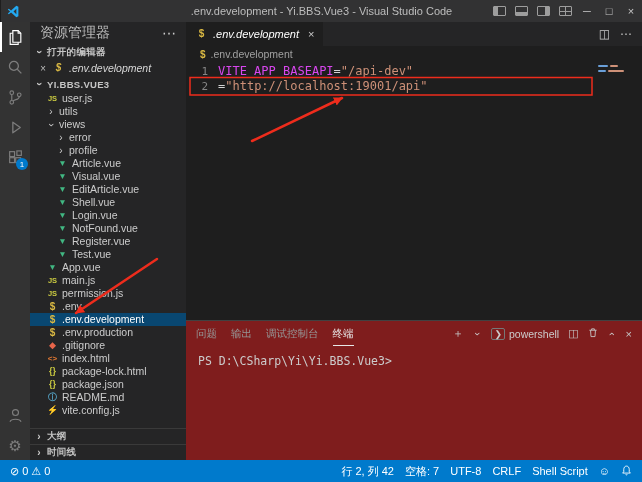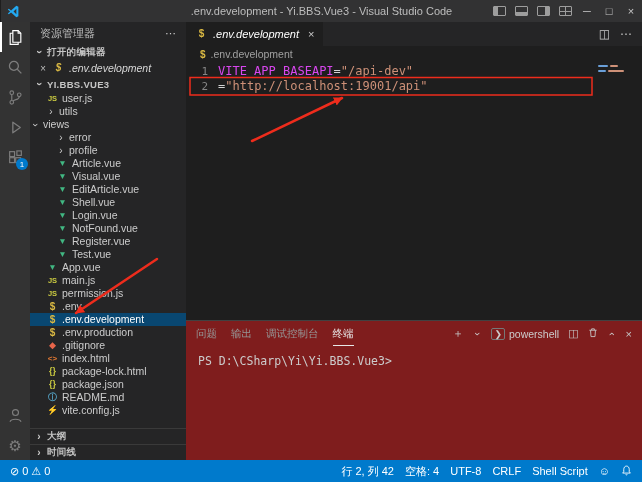--- a/index.html
+++ b/index.html
@@ -28,21 +28,21 @@
   .ab-item{height:30px;display:flex;align-items:center;justify-content:center;color:#7d7d7d;position:relative}
   .ab-item.active{color:#ffffff;box-shadow:inset 2px 0 0 #ffffff}
   .ab-bottom{margin-top:auto}
   .badge{position:absolute;right:2px;bottom:2px;background:#007acc;color:#fff;border-radius:50%;
     width:12px;height:12px;font-size:8px;display:flex;align-items:center;justify-content:center}
   .gear-glyph{font-size:15px;line-height:1}
 
   
   .sidebar{position:absolute;top:22px;left:30px;width:156px;bottom:22px;background:#252526;
     display:flex;flex-direction:column;font-size:10.5px;overflow:hidden}
-  .sb-title{height:22px;flex:0 0 22px;display:flex;align-items:center;padding:0 10px;font-size:11px;color:#bbbbbb}
+  .sb-title{height:22px;flex:0 0 22px;display:flex;align-items:center;padding:0 10px;font-size:14px;color:#bbbbbb}
   .sb-title .more{margin-left:auto;color:#cccccc}
   .section-header{height:16px;flex:0 0 16px;display:flex;align-items:center;gap:3px;
     font-size:9.5px;font-weight:bold;color:#c5c5c5;padding-left:4px;letter-spacing:.3px}
   .oe-item{height:16px;flex:0 0 16px;display:flex;align-items:center;gap:4px;padding-left:8px;font-style:italic;color:#d7d7d7}
   .oe-close{font-size:10px;color:#bbbbbb;width:10px;text-align:center}
   .twist{display:inline-block;width:10px;text-align:center;color:#cccccc;font-size:10px;
     transform-origin:50% 50%;line-height:1}
   .twist.open{transform:rotate(90deg)}
   .tree{flex:0 0 auto}
   .tree-row{height:13px;display:flex;align-items:center;gap:3px;color:#cccccc;white-space:nowrap;cursor:default}
@@ -203,21 +203,21 @@
 
   <div class="tree">
       <div class="tree-row" style="padding-left: 16px;">
         <span class="ficon icon-js">JS</span>
         <span class="tree-label">user.js</span>
       </div>
       <div class="tree-row" style="padding-left: 16px;">
         <span class="twist">›</span>
         <span class="tree-label">utils</span>
       </div>
-      <div class="tree-row" style="">
+      <div class="tree-row" style="padding-left: 16px;">
         <span class="twist open">›</span>
         <span class="tree-label">views</span>
       </div>
       <div class="tree-row" style="padding-left: 26px;">
         <span class="twist">›</span>
         <span class="tree-label">error</span>
       </div>
       <div class="tree-row" style="padding-left: 26px;">
         <span class="twist">›</span>
         <span class="tree-label">profile</span>
@@ -395,21 +395,21 @@
   <div class="sb-left">
     <span class="sb-item">
       <span>⊘</span>
       <span>0</span>
       <span>⚠</span>
       <span>0</span>
     </span>
   </div>
   <div class="sb-right">
     <span>行 2, 列 42</span>
-    <span>空格: 4</span>
+    <span>空格: 7</span>
     <span>UTF-8</span>
     <span>CRLF</span>
     <span>Shell Script</span>
     <span>☺</span>
     <span>
       <svg width="11" height="11" viewBox="0 0 12 12" fill="none" stroke="currentColor" stroke-width="1">
         <path d="M6 1.2 C4 1.2 3 3 3 5 L3 7.4 L1.8 8.8 L10.2 8.8 L9 7.4 L9 5 C9 3 8 1.2 6 1.2 Z"></path>
         <path d="M5 10.2 C5.3 11 6.7 11 7 10.2"></path>
       </svg>
     </span>

